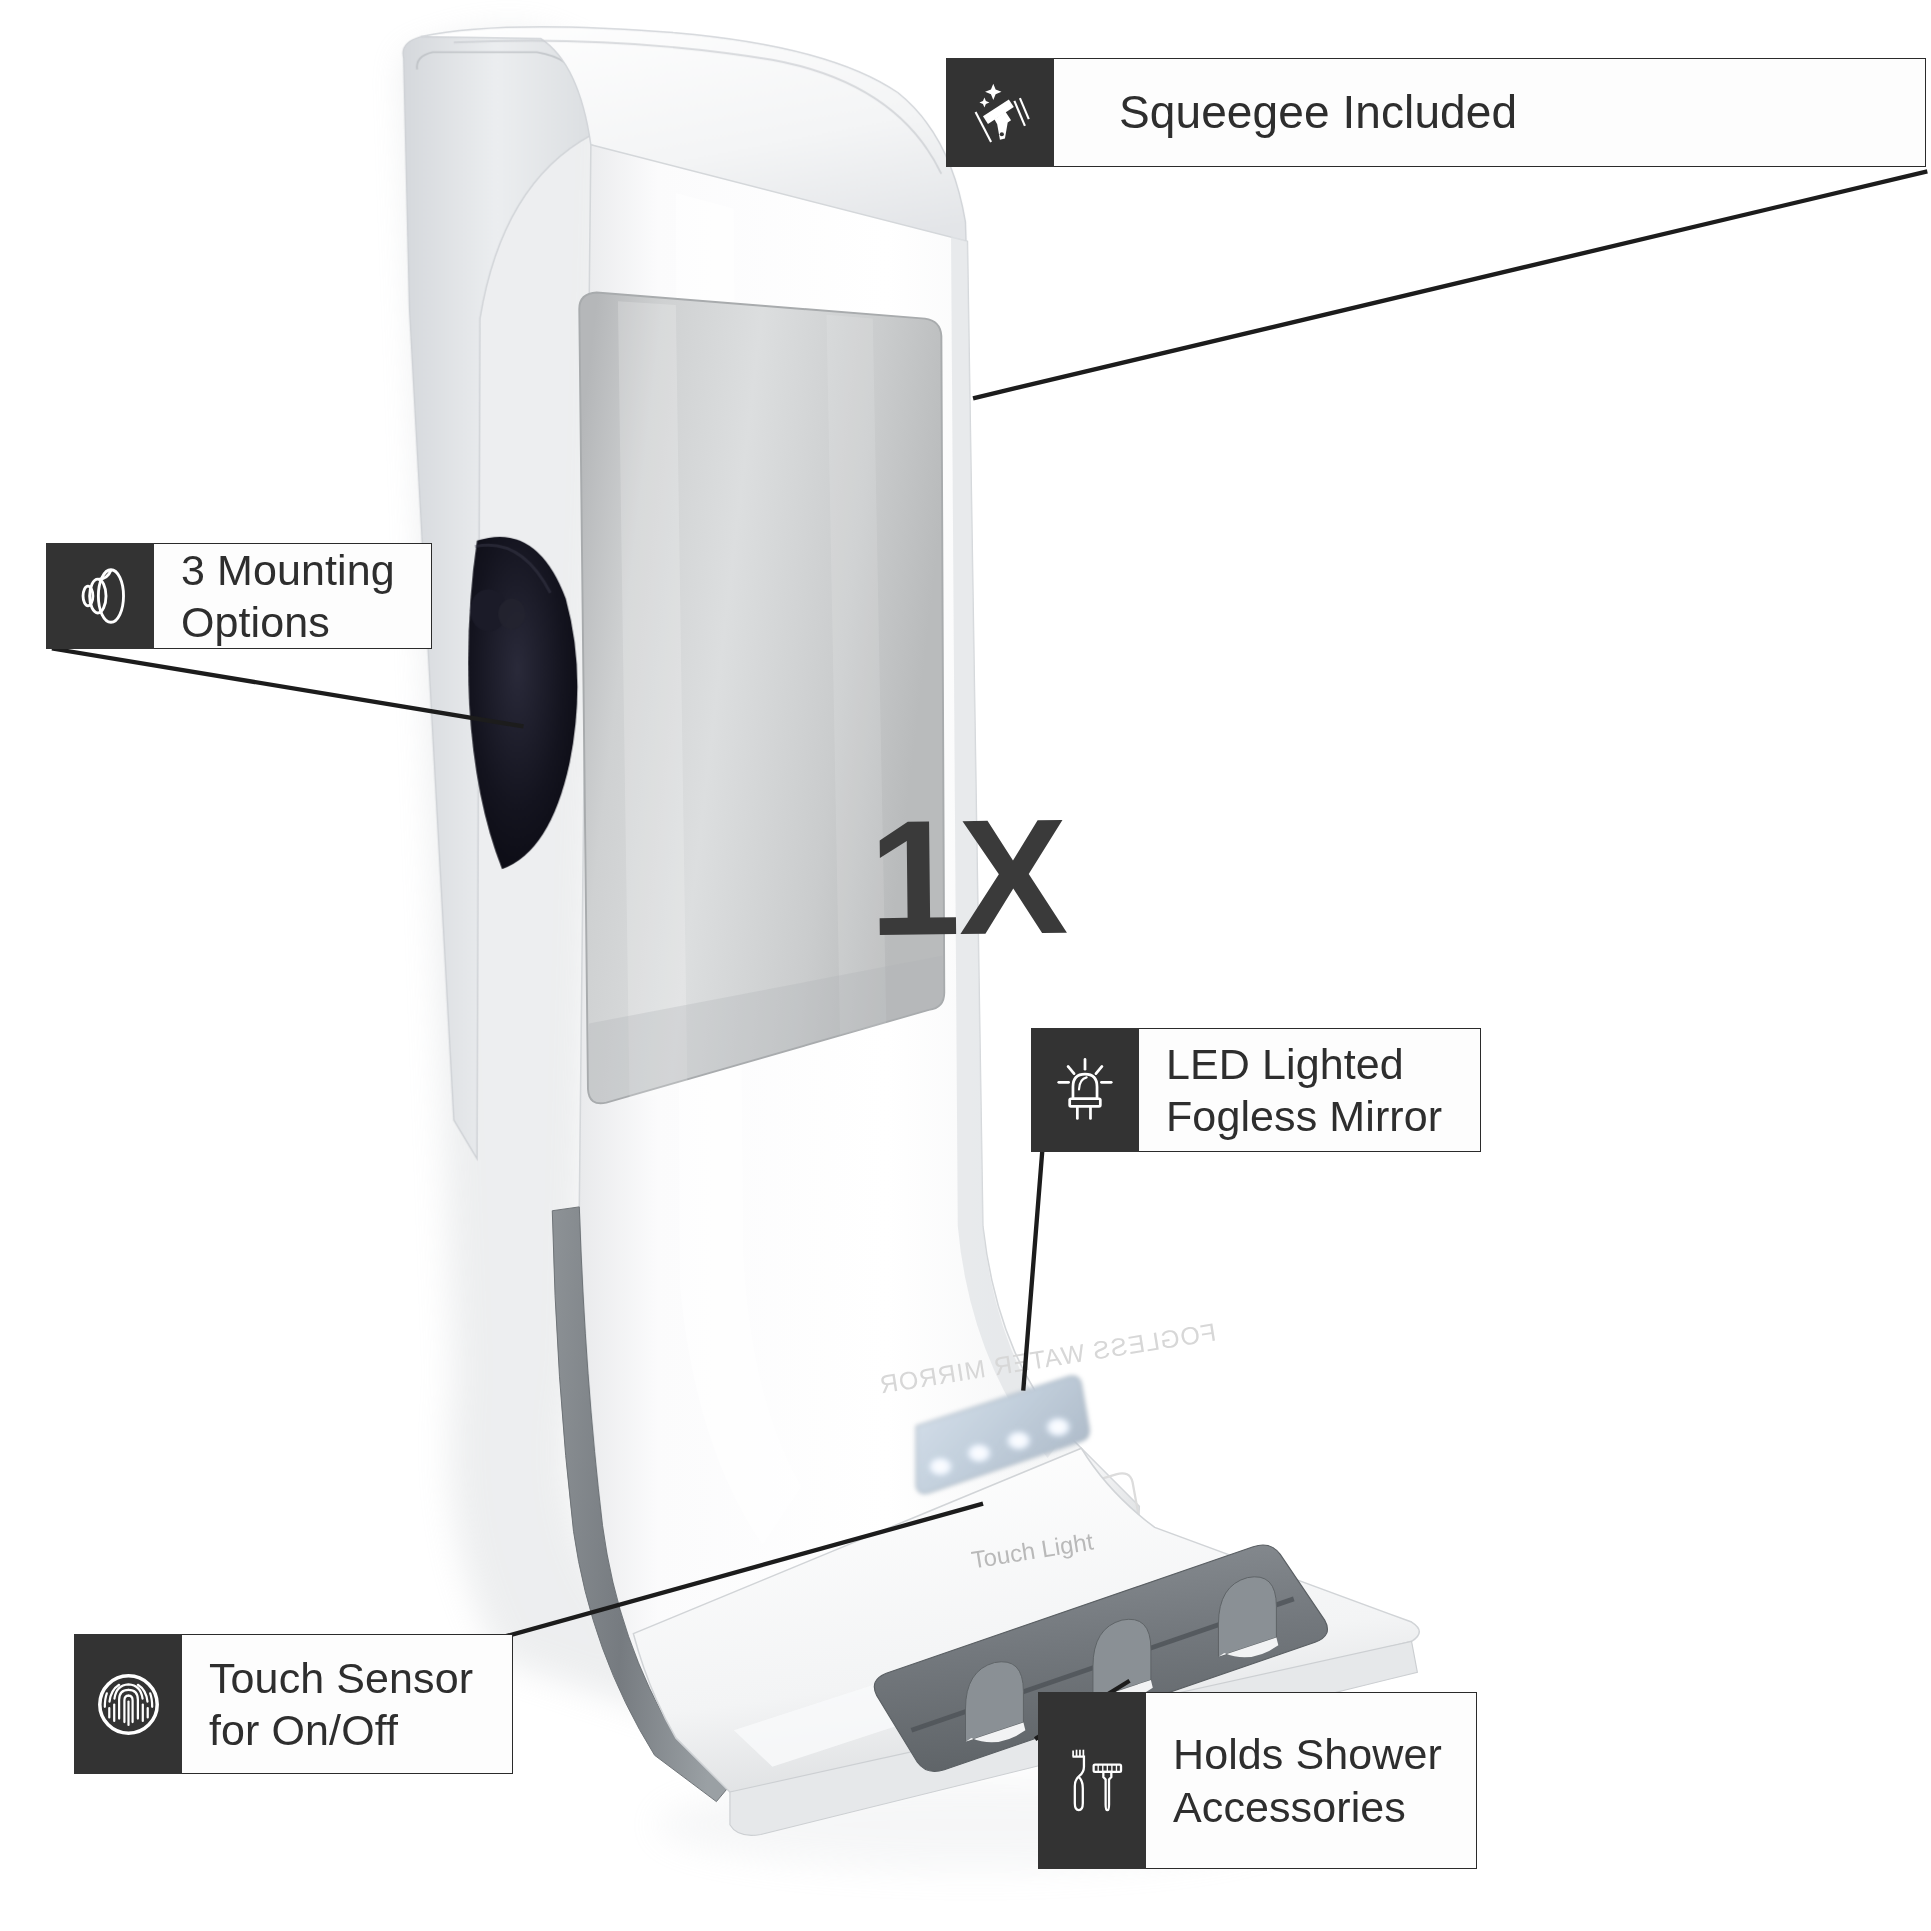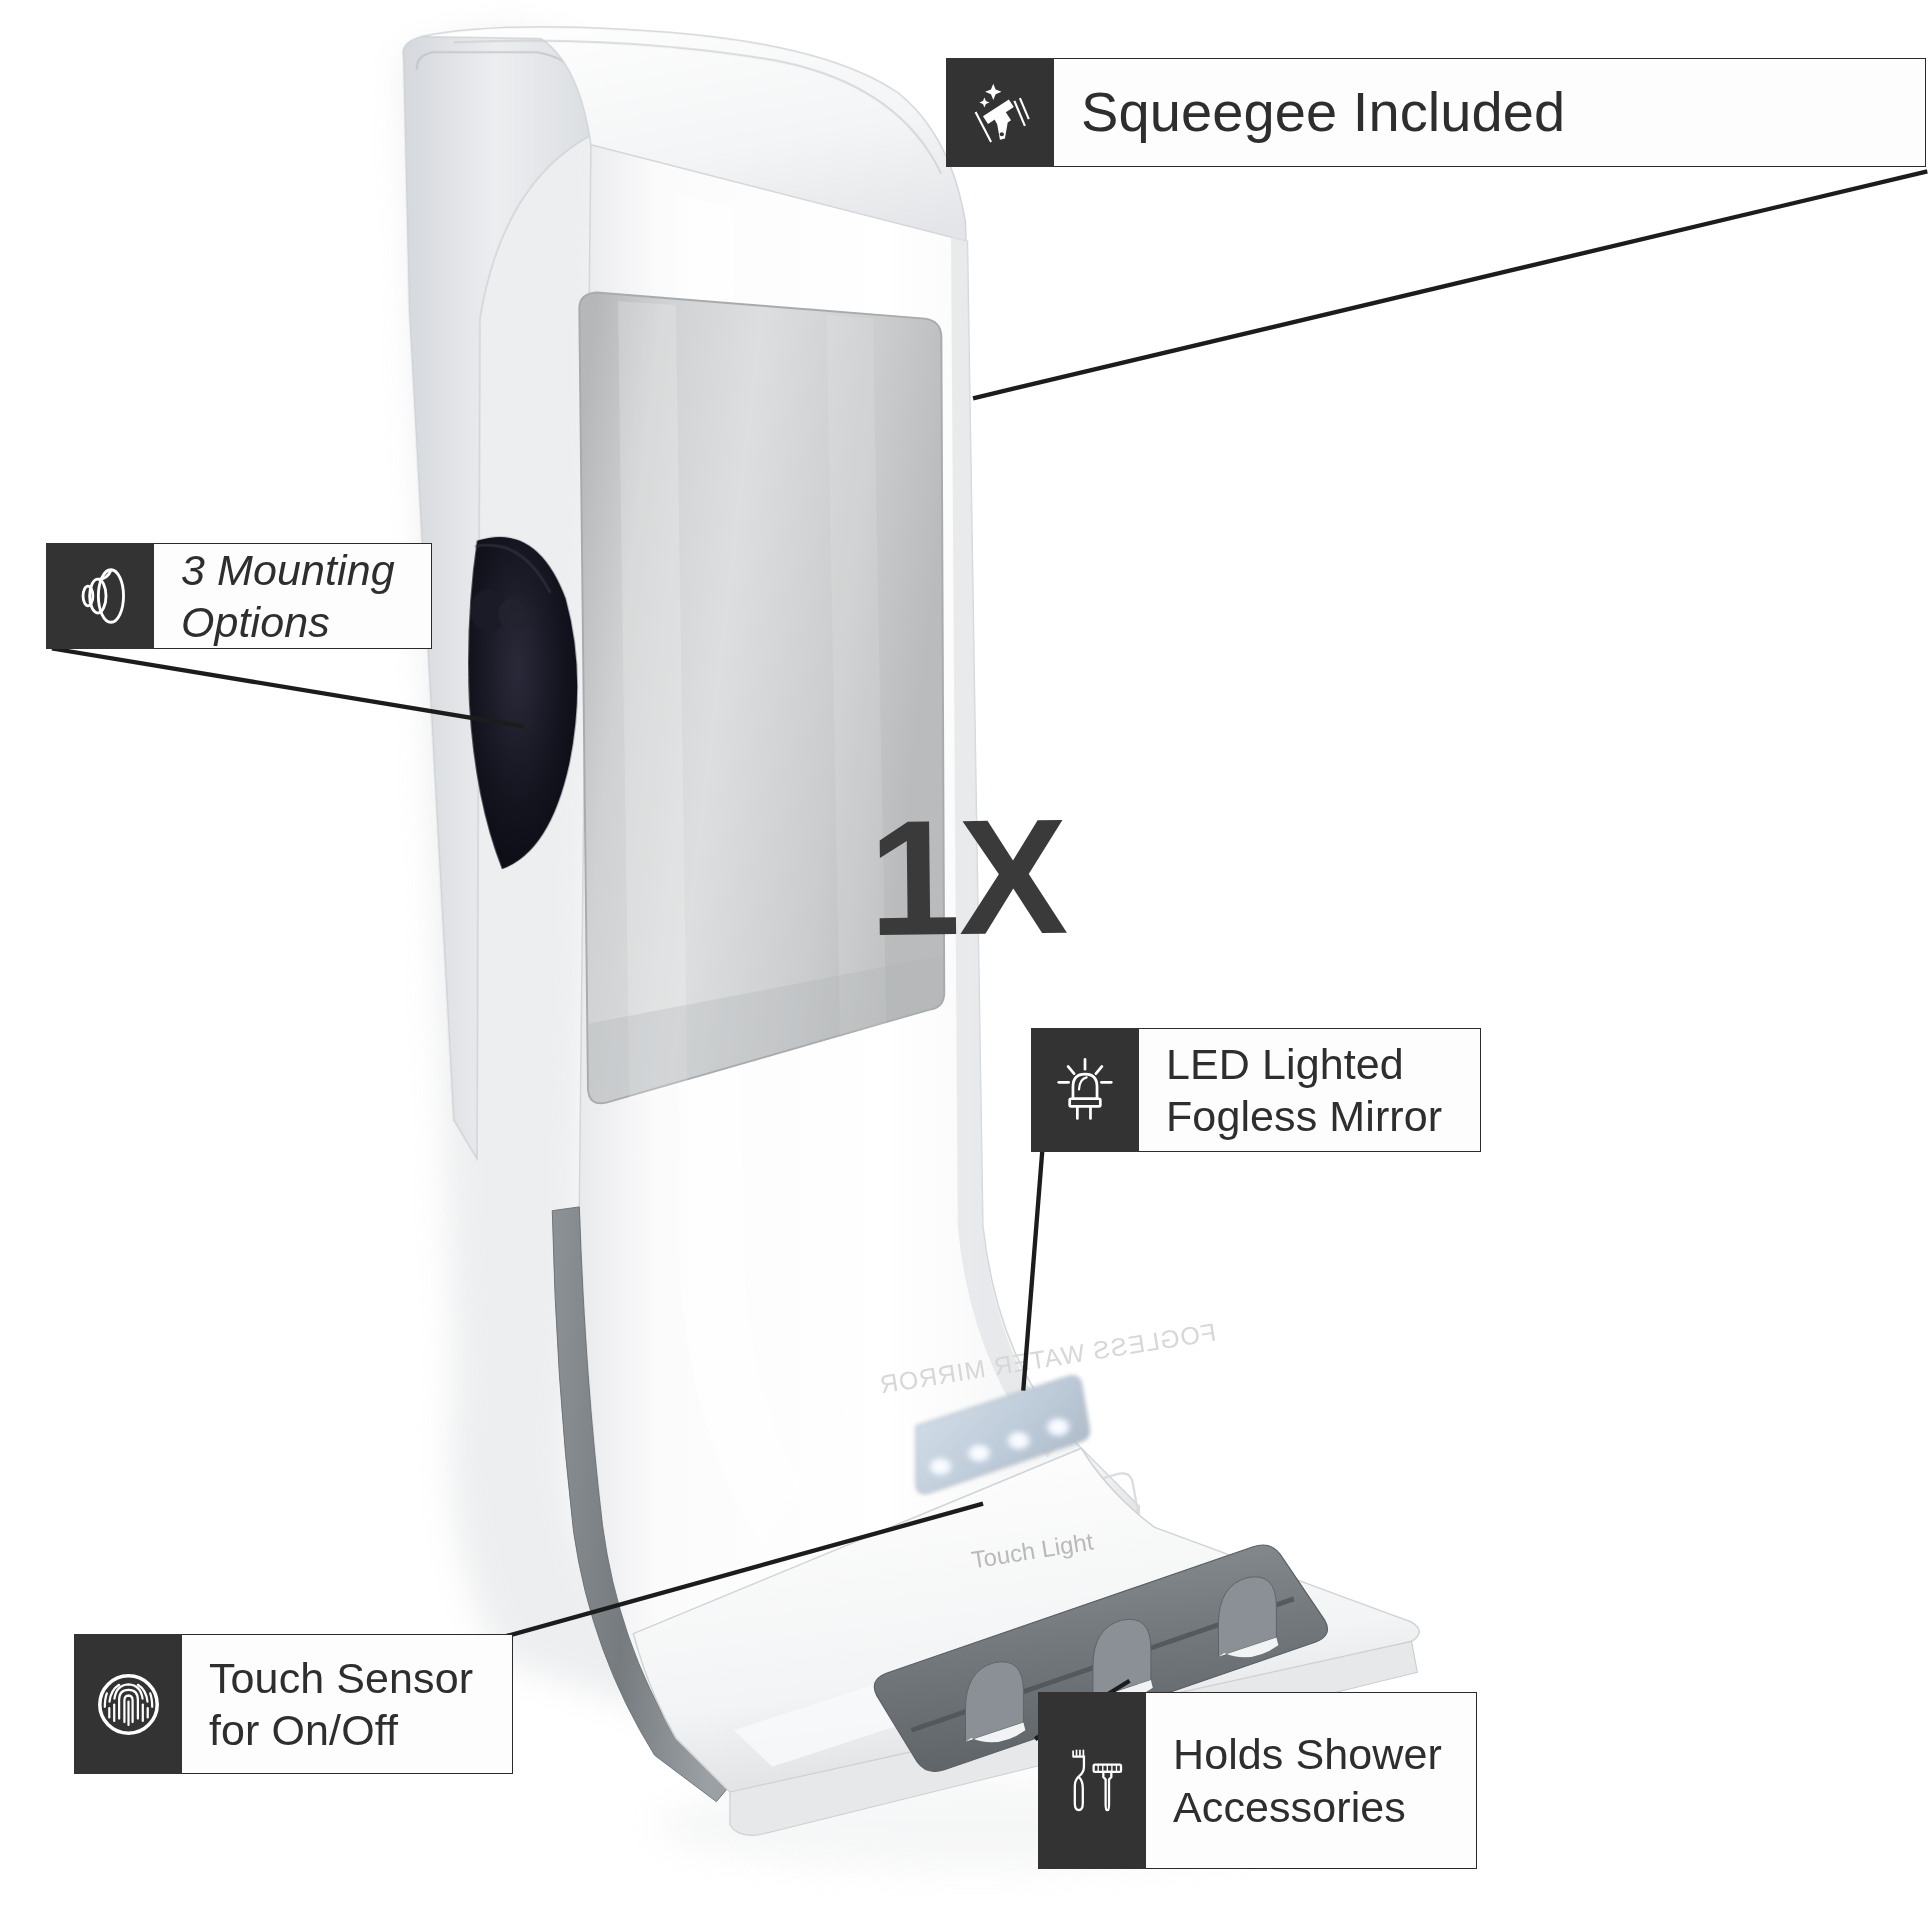--- a/index.html
+++ b/index.html
@@ -50,21 +50,21 @@
     line-height:1.22;
     color:#2e2e2e;
     font-weight:400;
     letter-spacing:0.1px;
     white-space:pre-line;
     display:block;
   }
 
   
   #callout-squeegee{left:946px;  top:58px;   width:980px; height:109px;}
-  #callout-squeegee .callout-text span{font-size:56px;}
+  #callout-squeegee .callout-text span{font-size:46px;margin-left:38px;}
 
   #callout-mounting{left:46px;   top:543px;  width:386px;  height:106px;}
 
   #callout-led{left:1031px;  top:1016px; width:450px;  height:124px;margin-top:12px;}
 
   #callout-touch{left:46px;   top:1634px; width:439px;  height:140px;padding-left:28px;}
 
   #callout-accessories{left:1038px;top:1692px;width:439px; height:177px;}
 
   
@@ -368,21 +368,21 @@
             <line x1="44.5" y1="21.5" x2="54.0" y2="44.0" stroke-width="1.9" fill="none"></line>
             <line x1="49.5" y1="19.0" x2="57.5" y2="38.0" stroke-width="1.9" fill="none"></line>
           </g>
         </svg>
       </div>
       <div class="callout-text">
         <span>Squeegee Included</span>
       </div>
     </div>
 
-    <div class="callout" id="callout-mounting" style="pointer-events:auto;font-style:italic;">
+    <div class="callout" id="callout-mounting" style="pointer-events:auto;">
       <div class="callout-icon">
         <svg width="70" height="70" viewBox="0 0 64 64">
           <g fill="none" stroke="#ffffff" stroke-width="2.6">
             <ellipse cx="42" cy="32" rx="11.5" ry="24"></ellipse>
             <ellipse cx="30" cy="32" rx="7.5" ry="15.5"></ellipse>
             <ellipse cx="21" cy="32" rx="4.5" ry="9"></ellipse>
             <path d="M30.5 16.8 Q39 16.5 42 8.5"></path>
           </g>
         </svg>
       </div>

